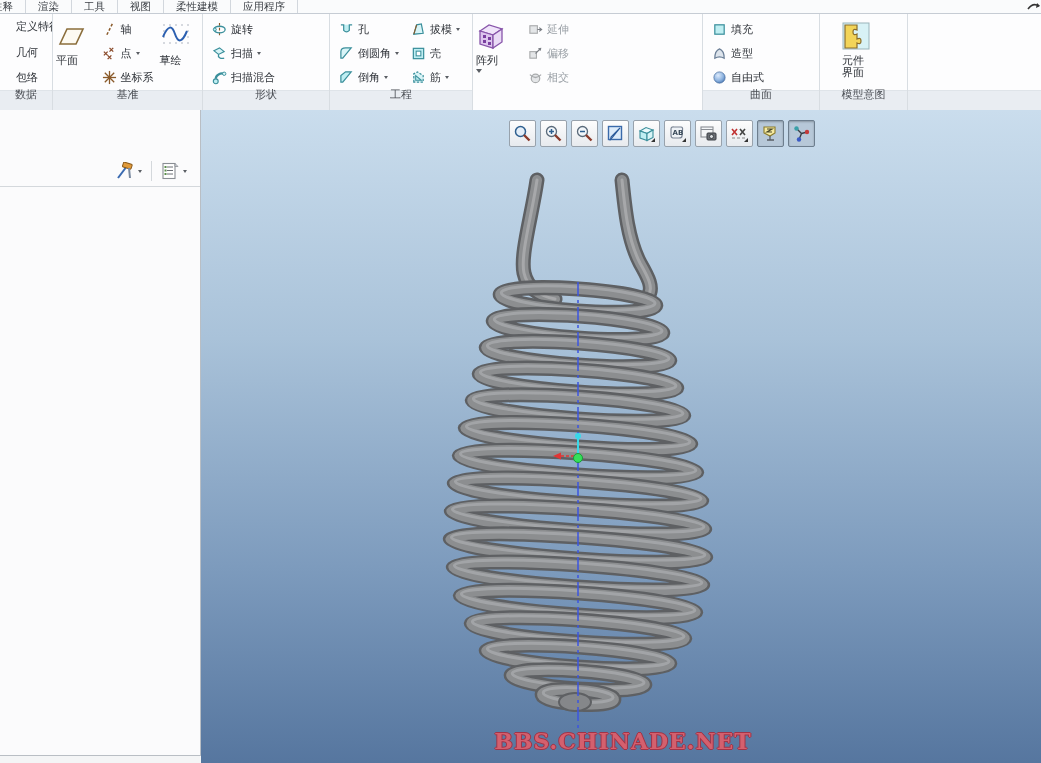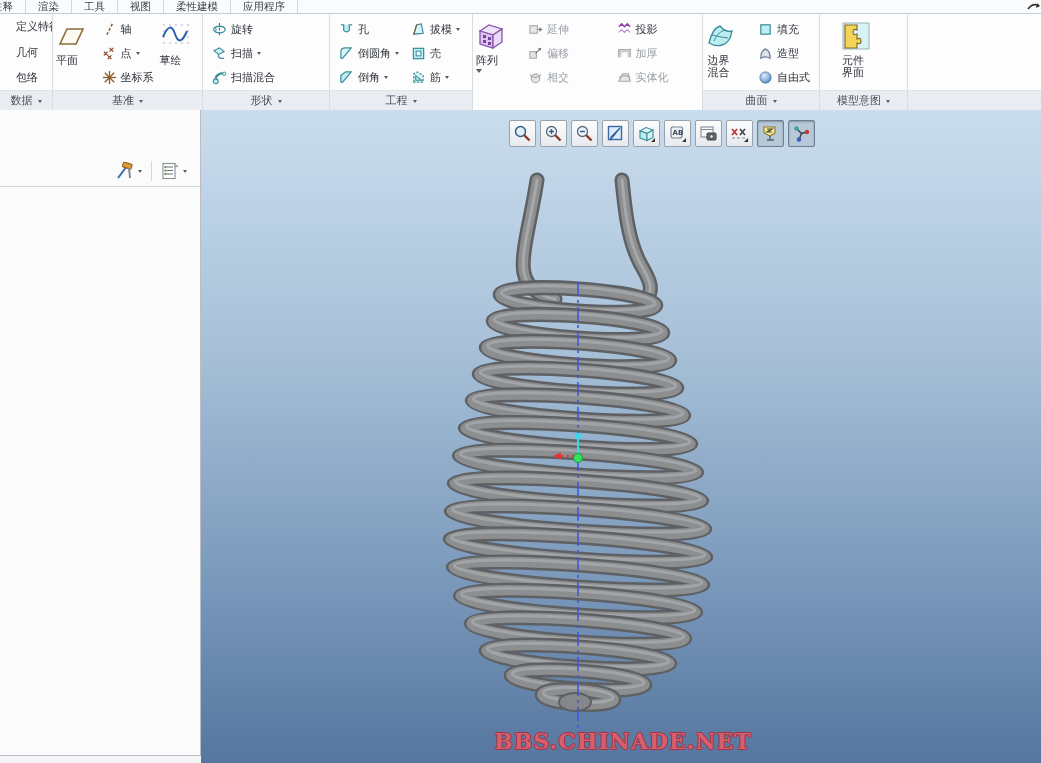--- a/index.html
+++ b/index.html
@@ -14,21 +14,21 @@
     border-right:1px solid #d2d7dd; white-space:nowrap; cursor:default; }
   .tab.first { margin-left:-12px; padding-left:4px; }
   .ribbon-collapse { position:absolute; right:-6px; top:1px; width:22px; height:11px; }
 
   
   .ribbon { position:absolute; left:0; top:14px; width:1041px; height:96px; display:flex; background:#fdfdfe; }
   .rgroup { display:flex; flex-direction:column; border-right:1px solid #d8dde2; }
   .rgroup-content { height:76px; display:flex; align-items:stretch; padding:2px 3px 0 3px; }
   .rgroup-label { height:20px; background:#e9edf2; border-top:1px solid #dfe4e9;
     display:flex; align-items:center; justify-content:center; gap:5px;
-    font-size:11px; color:#4a4e54; }
+    font-size:11px; color:#4a4e54;flex-direction:column; }
   .rfill { flex:1; display:flex; flex-direction:column; border-right:none; }
   .rfill .rgroup-content { flex:1; }
 
   .dd { width:0; height:0; border:3px solid transparent; border-top:4px solid #5a5e64; margin-top:3px; }
   .dd.small { border-width:2.5px; border-top-width:3.5px; }
 
   .col { display:flex; flex-direction:column; justify-content:space-between; padding:3px 4px; }
   .sbtn { display:flex; align-items:center; gap:4px; font-size:11px; color:#2e3238;
     white-space:nowrap; height:20px; padding:0 2px; cursor:default; }
   .sbtn.disabled { color:#9aA0a6; }
@@ -299,56 +299,25 @@
             <span>偏移</span>
           </div>
           <div class="sbtn disabled">
             <svg class="i16" viewBox="0 0 16 16">
               <circle cx="8" cy="9" r="4.5" fill="#e4e6e8" stroke="#a8aaac" stroke-width="1.3"></circle>
               <path d="M2 5 Q8 11 14 5" fill="none" stroke="#a8aaac" stroke-width="1.3"></path>
             </svg>
             <span>相交</span>
           </div>
         </div>
-        <div class="col" style="flex:1">
-          <div class="sbtn">
-            <svg class="i16" viewBox="0 0 16 16">
-              <path d="M2 5 L5 2 L8 5 L11 2 L14 5" fill="none" stroke="#8a3fa8" stroke-width="1.6"></path>
-              <path d="M2 11 L5 8 L8 11 L11 8 L14 11" fill="none" stroke="#b88ad0" stroke-width="1.3"></path>
-            </svg>
-            <span>投影</span>
-          </div>
-          <div class="sbtn disabled">
-            <svg class="i16" viewBox="0 0 16 16">
-              <path d="M2 12 L2 4 L14 4 L14 12" fill="none" stroke="#a8aaac" stroke-width="1.6"></path>
-              <path d="M4 12 L4 6 L12 6 L12 12" fill="none" stroke="#c4c6c8" stroke-width="1.3"></path>
-            </svg>
-            <span>加厚</span>
-          </div>
-          <div class="sbtn disabled">
-            <svg class="i16" viewBox="0 0 16 16">
-              <polygon points="2,12 6,4 12,4 14,12" fill="#e4e6e8" stroke="#a8aaac" stroke-width="1.3"></polygon>
-              <path d="M2 8 Q8 4 14 8" fill="none" stroke="#a8aaac" stroke-width="1.1"></path>
-            </svg>
-            <span>实体化</span>
-          </div>
-        </div>
       </div>
     </div>
 
     <div class="rgroup" style="width:117px">
       <div class="rgroup-content">
-        <div class="bigbtn">
-          <svg class="i30" viewBox="0 0 30 30">
-            <path d="M3 22 Q6 8 14 5 Q20 12 26 10 Q24 22 16 24 Q10 26 3 22 Z" fill="#bfeef2" stroke="#3a8f9b" stroke-width="1.4"></path>
-            <path d="M8 20 Q12 10 20 9" fill="none" stroke="#3a8f9b" stroke-width="1"></path>
-            <path d="M6 14 Q14 16 22 17" fill="none" stroke="#3a8f9b" stroke-width="1"></path>
-          </svg>
-          <span class="lbl wrap">边界混合</span>
-        </div>
         <div class="col">
           <div class="sbtn">
             <svg class="i16" viewBox="0 0 16 16">
               <rect x="3" y="3" width="10" height="10" fill="#bfeef2" stroke="#3a8f9b" stroke-width="1.3"></rect>
             </svg>
             <span>填充</span>
           </div>
           <div class="sbtn">
             <svg class="i16" viewBox="0 0 16 16">
               <path d="M3 13 Q3 5 8 3 Q13 5 13 13 Q8 10 3 13 Z" fill="#dde4ec" stroke="#6a7e96" stroke-width="1.3"></path>

